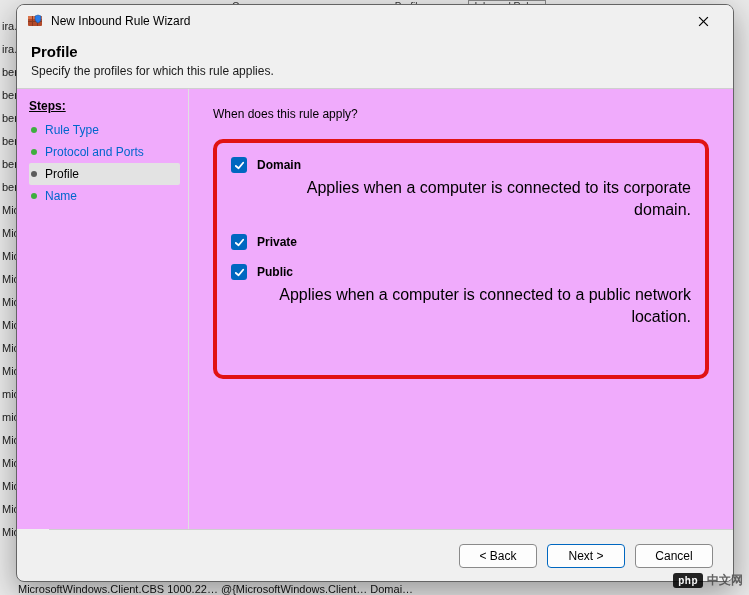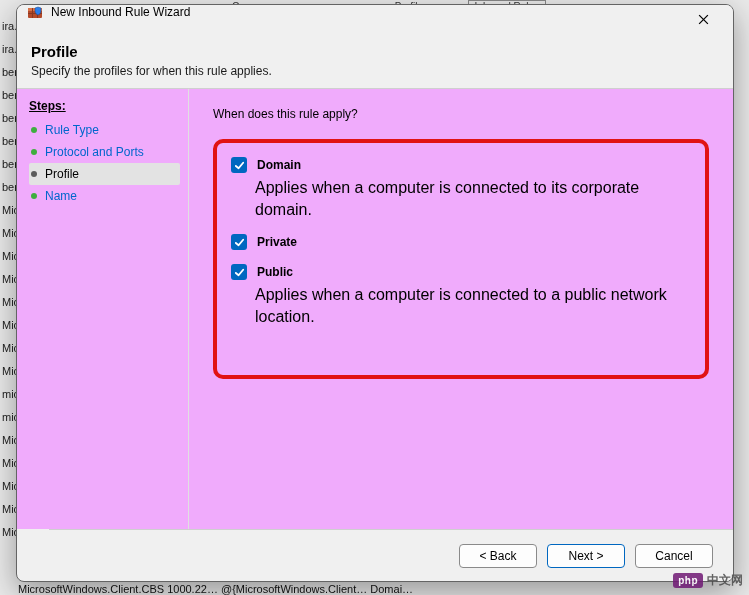--- a/index.html
+++ b/index.html
@@ -27,21 +27,21 @@
     width: 718px; height: 578px;
     background: #f0f0f0;
     border: 1px solid #646464;
     border-radius: 8px;
     box-shadow: 0 10px 30px rgba(0,0,0,0.35);
     display: flex; flex-direction: column;
     overflow: hidden;
   }
   .titlebar {
     height: 32px;
-    display: flex; align-items: flex-start;
+    display: flex; align-items: center;
     padding: 0 8px 0 10px;
     background: #f0f0f0;
   }
   .titlebar .app-icon {
     width: 16px; height: 16px; margin-right: 8px;
     display: flex; align-items: center; justify-content: center;
   }
   .titlebar .title { flex: 1; font-size: 12px; color: #000; }
   .titlebar .close {
     width: 44px; height: 28px;
@@ -94,21 +94,21 @@
   }
   .main .question {
     font-size: 12px; color: #000;
     margin-bottom: 18px;
   }
   .highlight {
     border: 4px solid #e11313;
     border-radius: 10px;
     padding: 14px 14px 34px 14px;
   }
-  .opt { margin-bottom: 14px; }
+  .opt { margin-bottom: 14px; text-align: right; }
   .opt-row { display: flex; align-items: center; }
   .chk {
     width: 16px; height: 16px;
     border-radius: 3px;
     background: #0067c0;
     display: flex; align-items: center; justify-content: center;
     margin-right: 10px;
     flex-shrink: 0;
   }
   .opt-label { font-weight: 700; font-size: 12px; }
@@ -141,21 +141,21 @@
   }
   .watermark {
     position: absolute; right: 6px; bottom: 6px;
     display: flex; align-items: center; gap: 4px;
     font-size: 12px; font-weight: 700;
     color: #4a4a4a;
     opacity: 0.85;
     pointer-events: none;
   }
   .watermark .php-badge {
-    background: #701a75; color: #fff;
+    background: #000000; color: #fff;
     font-size: 10px; font-weight: 700;
     padding: 2px 5px; border-radius: 3px;
     letter-spacing: 0.5px;
   }
   .status-line {
     position: absolute; left: 16px; bottom: 0;
     font-size: 11px; color: #111;
     white-space: nowrap;
     padding-left: 2px;
   }
@@ -215,21 +215,21 @@
     <div class="close" title="Close">
       <svg width="11" height="11" viewBox="0 0 10 10">
         <line x1="1" y1="1" x2="9" y2="9" stroke="#000" stroke-width="1.1"></line>
         <line x1="9" y1="1" x2="1" y2="9" stroke="#000" stroke-width="1.1"></line>
       </svg>
     </div>
   </div>
 
   <div class="header">
     <h1>Profile</h1>
-    <p>Specify the profiles for when this rule applies.</p>
+    <p>Specify the profiles for which this rule applies.</p>
   </div>
 
   <div class="body">
     <div class="sidebar">
       <div class="steps-label">Steps:</div>
       <div id="steps-container">
           <div class="step">
             <span class="bullet"></span>
             <span class="label">Rule Type</span>
           </div>

